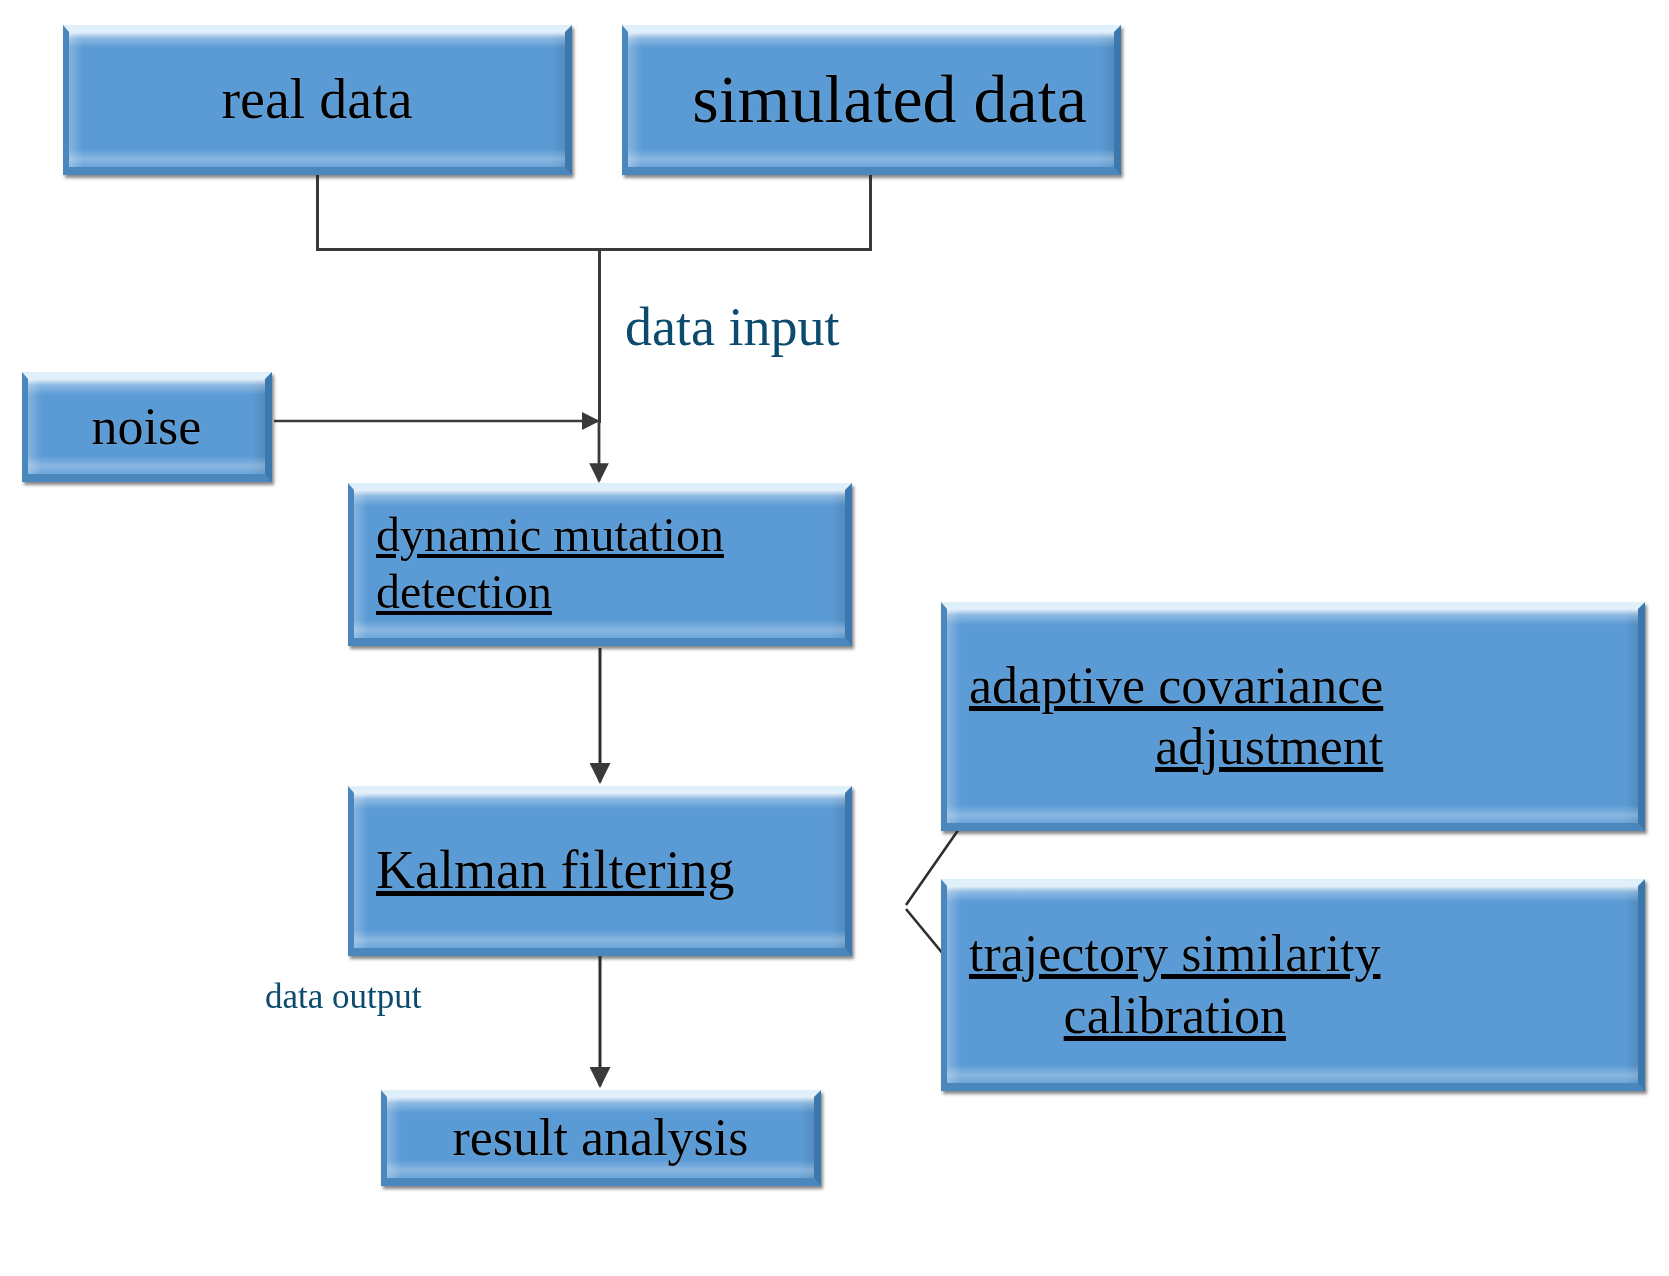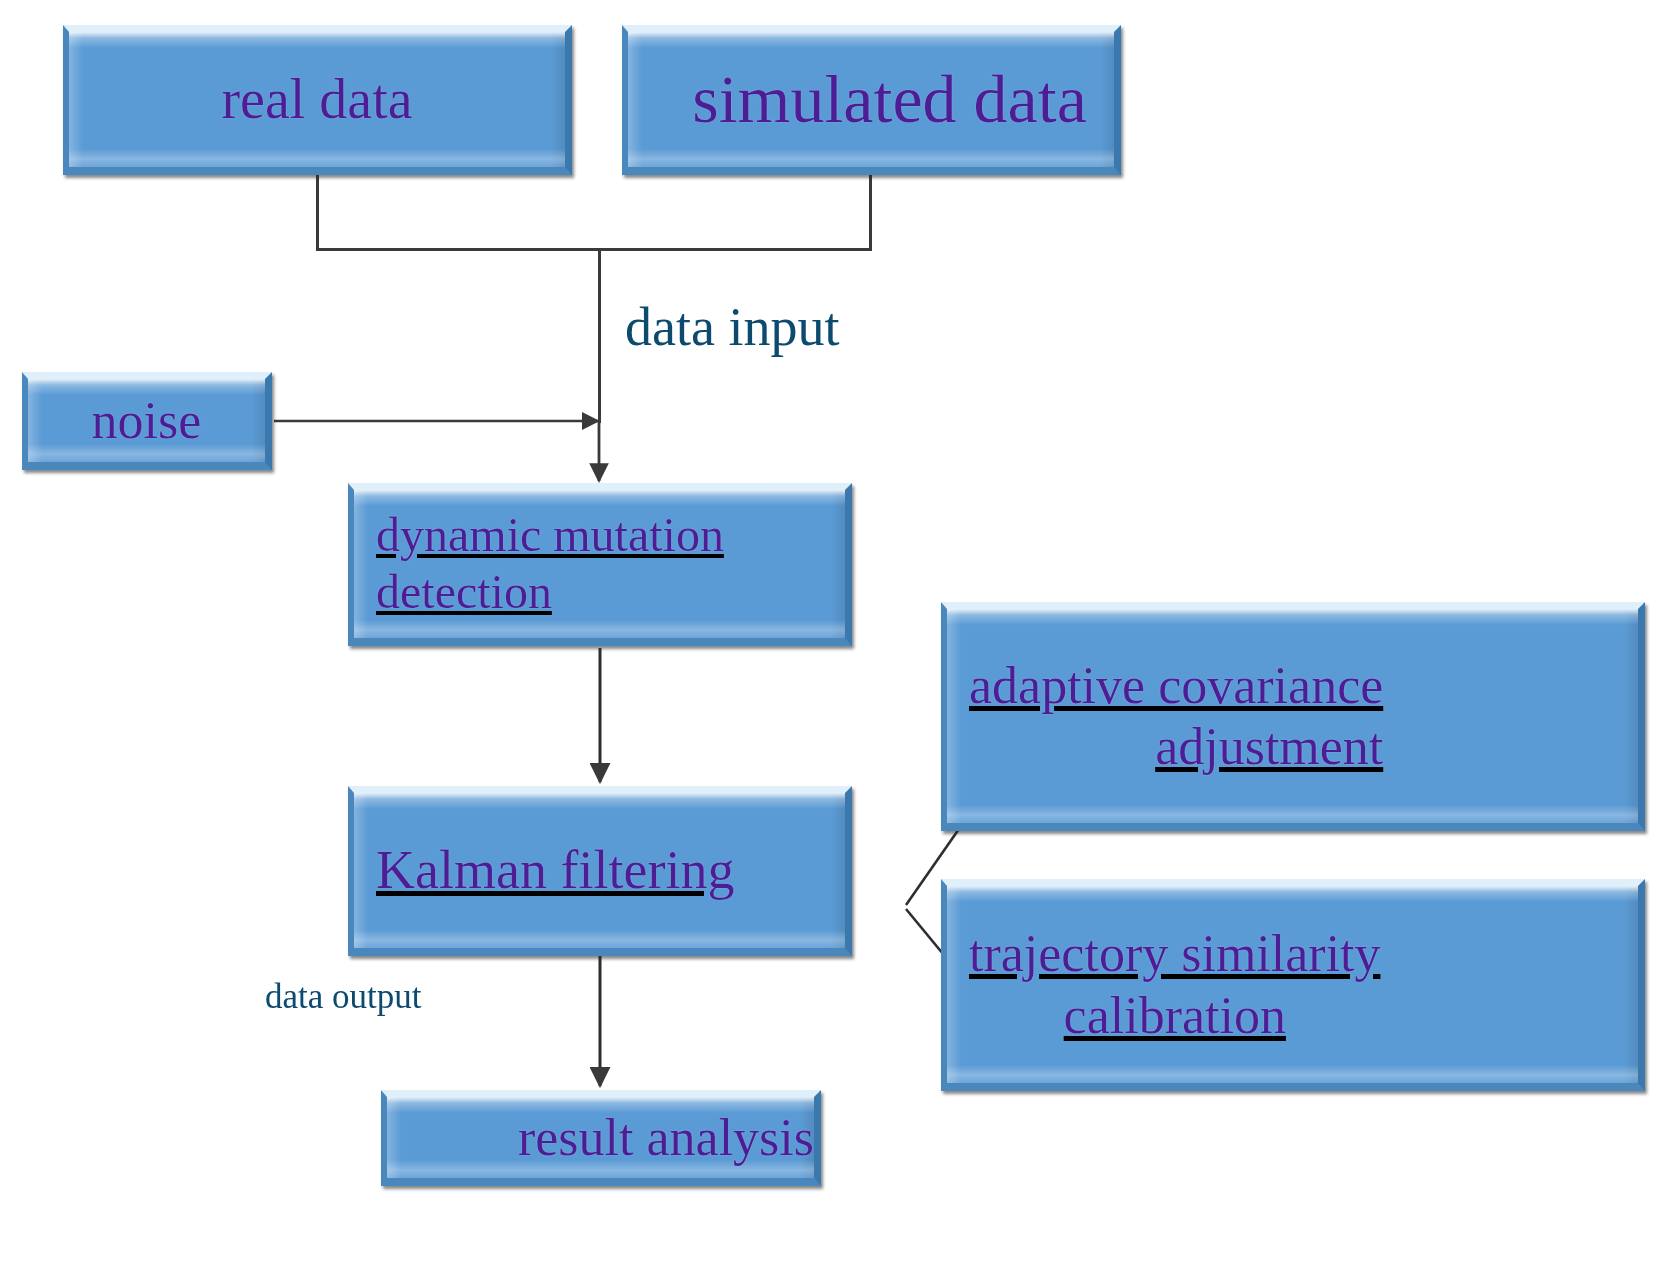--- a/index.html
+++ b/index.html
@@ -33,21 +33,21 @@
         rgba(255,255,255,0.10) 100%),
       linear-gradient(to right,
         rgba(255,255,255,0.25) 0px,
         rgba(255,255,255,0.00) 14px,
         rgba(255,255,255,0.00) calc(100% - 14px),
         rgba(0,0,0,0.10) 100%);
   }
   .node .label{
     position:relative;z-index:2;
     display:block;
-    color:#4c1d95;
+    color:#000000;
     line-height:1.18;
     white-space:pre-line;
     text-shadow:0 0 1px rgba(255,255,255,0.5);
   }
   .node.center{display:flex;align-items:center;justify-content:center;text-align:center;}
   .node.leftal{display:flex;align-items:center;justify-content:flex-start;text-align:left;text-decoration:underline;}
   .node.leftal .label{padding-left:22px;}
 
   
   .ln{position:absolute;background:#3a3a3a;}
@@ -98,21 +98,21 @@
   <div class="ln vl" style="left:598px;top:248px;height:175px;"></div>
 
   <div class="node center" style="left:63px;top:25px;width:509px;height:150px;font-size:56px;">
     <span class="label">real data</span>
   </div>
 
   <div class="node center" style="left:622px;top:25px;width:499px;height:150px;font-size:68px;padding-left:37px;">
     <span class="label">simulated data</span>
   </div>
 
-  <div class="node center" style="left:22px;top:372px;width:250px;height:98px;font-size:52px;">
+  <div class="node center" style="left:22px;top:372px;width:250px;height:110px;font-size:52px;">
     <span class="label">noise</span>
   </div>
 
   <div class="node leftal" style="left:348px;top:483px;width:504px;height:163px;font-size:48px;">
     <span class="label">dynamic mutation
 detection</span>
   </div>
 
   <div class="node leftal" style="left:348px;top:786px;width:504px;height:170px;font-size:54px;">
     <span class="label">Kalman filtering</span>
@@ -121,21 +121,21 @@
   <div class="node leftal" style="left:941px;top:602px;width:704px;height:229px;font-size:52px;text-align:right;">
     <span class="label">adaptive covariance
 adjustment</span>
   </div>
 
   <div class="node leftal" style="left:941px;top:879px;width:704px;height:212px;font-size:52px;text-align:center;">
     <span class="label">trajectory similarity
 calibration</span>
   </div>
 
-  <div class="node center" style="left:381px;top:1090px;width:440px;height:96px;font-size:52px;justify-content:flex-end;">
+  <div class="node center" style="left:381px;top:1090px;width:440px;height:96px;font-size:52px;">
     <span class="label">result analysis</span>
   </div>
 
   <div class="elabel" style="left:625px;top:296px;font-size:54px;">data input</div>
 
   <div class="elabel" style="left:265px;top:977px;font-size:35px;">data output</div>
 
 </div>
 
 </body></html>

